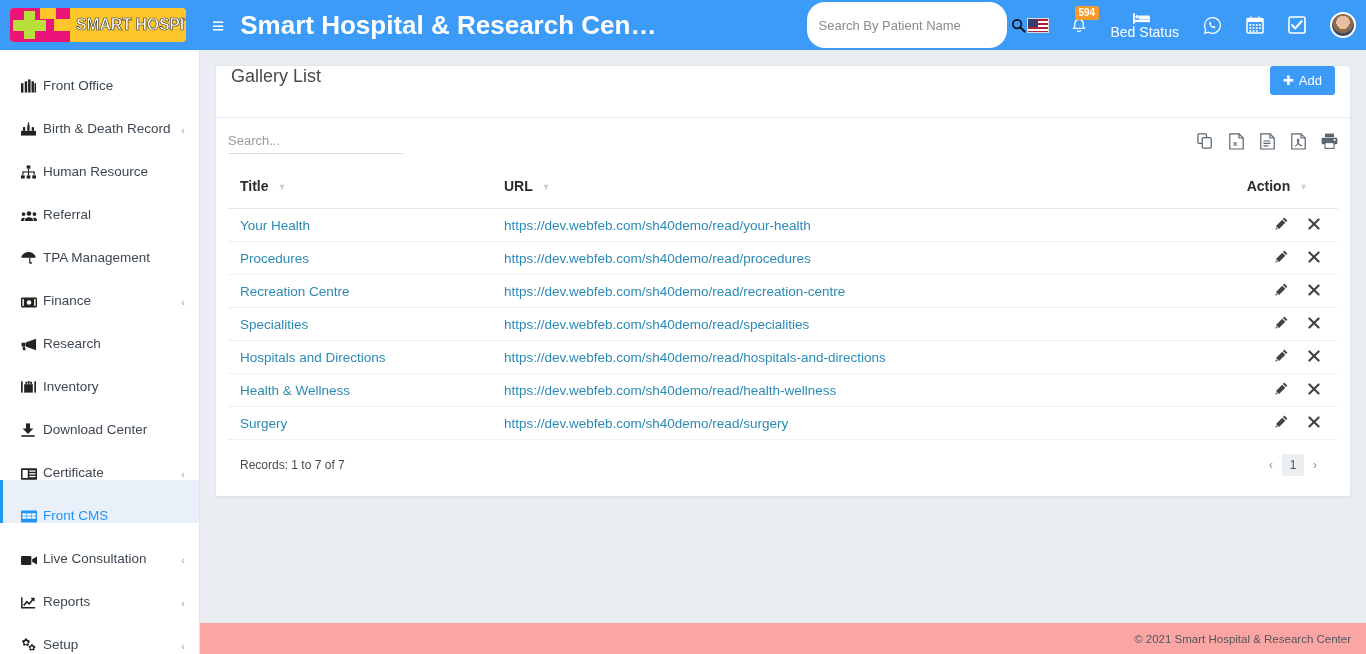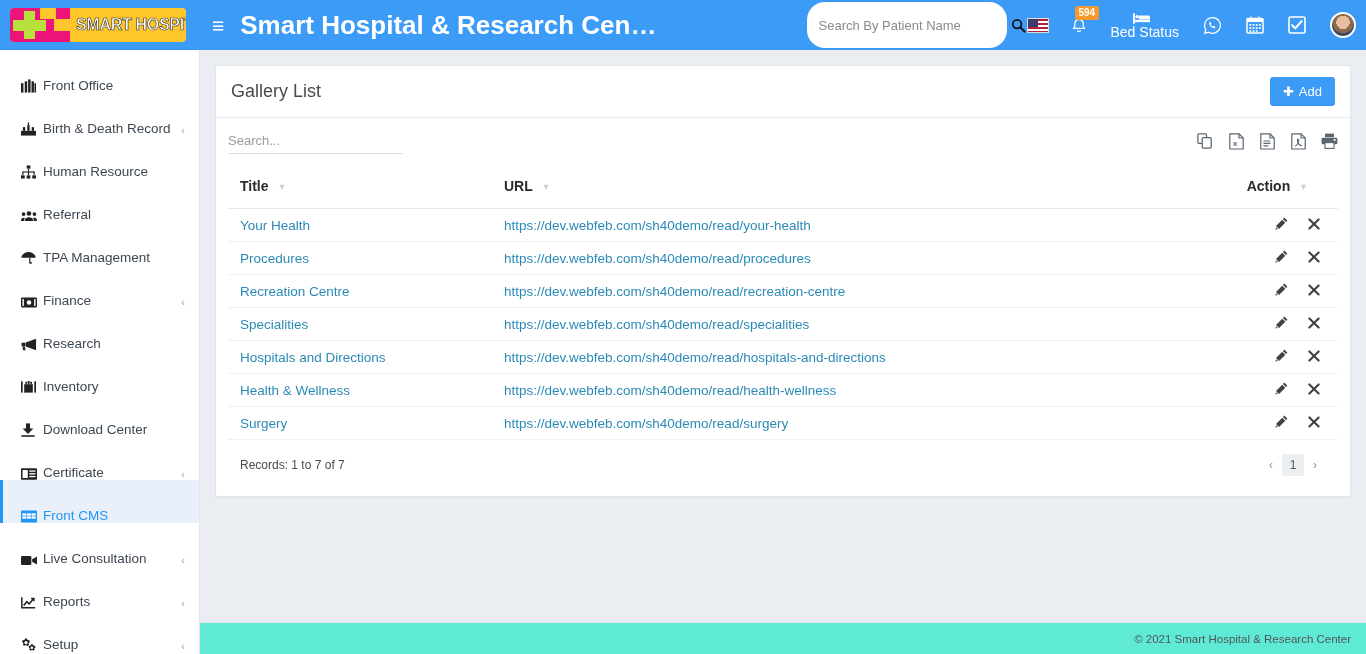--- a/index.html
+++ b/index.html
@@ -123,21 +123,21 @@
     width: 1166px; height: 604px;
     background: #eaedf1; overflow: hidden;
   }
   .card {
     margin: 15px; background: #fff;
     border: 1px solid #e2e6ea; border-radius: 3px;
     box-shadow: 0 1px 1px rgba(0,0,0,.04);
   }
   .card-header {
     height: 52px; border-bottom: 1px solid #e9ecef;
-    display: flex; align-items: center; padding: 0 15px;
+    display: flex; align-items: flex-start; padding: 0 15px;
   }
   .card-title { font-size: 18px; color: #4a4a4a; }
   .btn-add {
     margin-left: auto; background: #3d9bf8; color: #fff;
     border: none; border-radius: 3px; font-size: 13px;
     padding: 7px 13px; cursor: pointer;
     font-family: "Liberation Sans", sans-serif;
     display: flex; align-items: center; gap: 5px;
   }
   .card-body { padding: 12px 12px 6px 12px; }
@@ -179,21 +179,21 @@
   .pager { margin-left: auto; display: flex; align-items: center; gap: 0; }
   .pg {
     min-width: 22px; height: 22px; display: flex; align-items: center; justify-content: center;
     font-size: 12px; color: #8b9199; cursor: pointer; padding: 0 7px;
   }
   .pg.current { background: #eceff2; color: #53585e; }
 
   .page-footer {
     position: absolute; bottom: 0; left: 200px;
     width: 1166px; height: 32px;
-    background: #5eead4;
+    background: #fca5a5;
     display: flex; align-items: center; justify-content: flex-end;
     padding-right: 15px;
     font-size: 11.5px; color: #51565c;
     border-top: 1px solid #e2e5e8;
   }
   svg { display: block; }
 </style>
 </head>
 <body>
 

